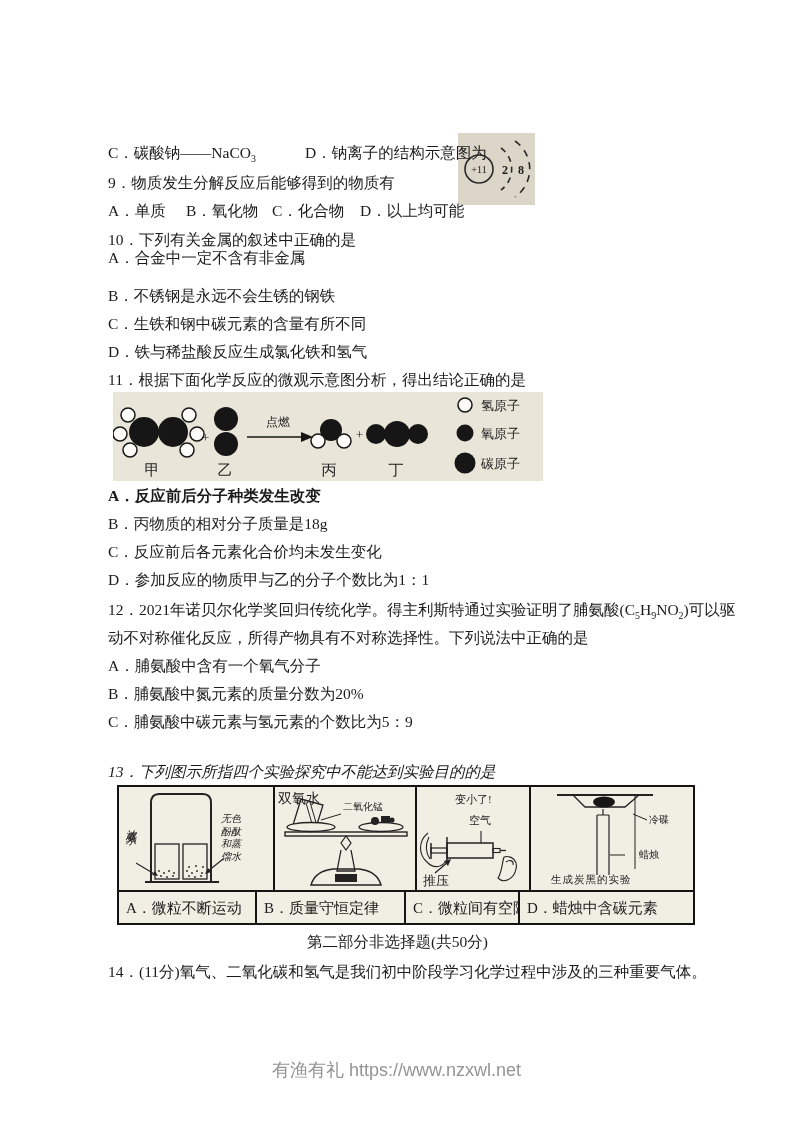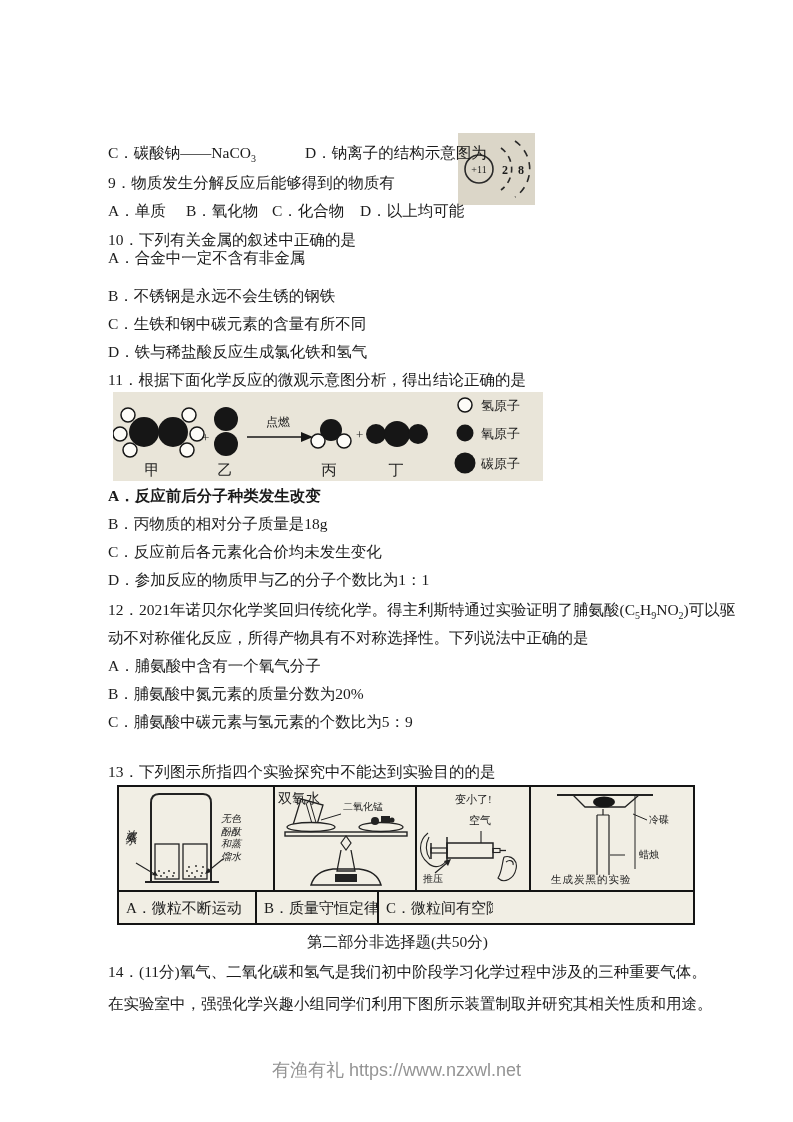--- a/index.html
+++ b/index.html
@@ -126,21 +126,21 @@
   <div class="t" style="left:108px;top:514px;">B．丙物质的相对分子质量是18g</div>
   <div class="t" style="left:108px;top:542px;">C．反应前后各元素化合价均未发生变化</div>
   <div class="t" style="left:108px;top:570px;">D．参加反应的物质甲与乙的分子个数比为1：1</div>
 
   <div class="t" style="left:108px;top:600px;"><span>12．2021年诺贝尔化学奖回归传统化学。得主利斯特通过实验证明了脯氨酸(C</span><sub>5</sub><span>H</span><sub>9</sub><span>NO</span><sub>2</sub><span>)可以驱</span></div>
   <div class="t" style="left:108px;top:628px;">动不对称催化反应，所得产物具有不对称选择性。下列说法中正确的是</div>
   <div class="t" style="left:108px;top:656px;">A．脯氨酸中含有一个氧气分子</div>
   <div class="t" style="left:108px;top:684px;">B．脯氨酸中氮元素的质量分数为20%</div>
   <div class="t" style="left:108px;top:712px;">C．脯氨酸中碳元素与氢元素的个数比为5：9</div>
 
-  <div class="t" style="left:108px;top:762px;">13．下列图示所指四个实验探究中不能达到实验目的的是</div>
+  <div class="t" style="left:108px;top:762px;font-style:italic;">13．下列图示所指四个实验探究中不能达到实验目的的是</div>
 
   <div class="xtable">
     <div class="trow">
 
       <div class="cell" style="width:156px;font-style:italic;">
         <svg width="136" height="103" viewBox="0 0 136 103">
           <path d="M32,95 V16 Q32,7 40,7 H84 Q92,7 92,16 V95" fill="none" stroke="#222" stroke-width="2"></path>
           <line x1="26" y1="95" x2="100" y2="95" stroke="#222" stroke-width="2"></line>
           <rect x="36" y="57" width="24" height="35" fill="none" stroke="#222" stroke-width="1.3"></rect>
           <rect x="64" y="57" width="24" height="35" fill="none" stroke="#222" stroke-width="1.3"></rect>
@@ -203,21 +203,21 @@
           <line x1="14" y1="56" x2="14" y2="72" stroke="#222" stroke-width="1.5"></line>
           <rect x="76" y="61.5" width="7" height="4" fill="none" stroke="#222" stroke-width="1.1"></rect>
           <line x1="83" y1="63.5" x2="89" y2="63.5" stroke="#222" stroke-width="1.3"></line>
           <path d="M11,46 C1,54 1,68 11,76 M11,76 C17,82 25,80 29,74 M12,50 C8,58 9,66 13,72" fill="none" stroke="#222" stroke-width="1.1"></path>
           <path d="M87,70 C95,68 101,74 99,82 C97,92 87,97 81,91 C85,85 85,76 87,70 M89,75 C93,72 97,74 96,78" fill="none" stroke="#222" stroke-width="1.1"></path>
           <line x1="18" y1="86" x2="31" y2="75" stroke="#222" stroke-width="1.2"></line>
           <polygon points="34,72 27,74 31,79" fill="#222"></polygon>
         </svg>
         <div class="ovl" style="left:38px;top:5px;font-size:11px;">变小了!</div>
         <div class="ovl" style="left:52px;top:26px;font-size:11px;">空气</div>
-        <div class="ovl" style="left:6px;top:85px;font-size:10px;">推压</div>
+        <div class="ovl" style="left:6px;top:85px;font-size:13px;">推压</div>
       </div>
 
       <div class="cell" style="width:162px;">
         <svg width="160" height="103" viewBox="0 0 160 103">
           <line x1="26" y1="8" x2="122" y2="8" stroke="#222" stroke-width="2"></line>
           <path d="M42,8 L54,20 H94 L108,8" fill="none" stroke="#222" stroke-width="1.3"></path>
           <ellipse cx="73" cy="15" rx="11" ry="5.5" fill="#161616"></ellipse>
           <line x1="104" y1="8" x2="104" y2="82" stroke="#222" stroke-width="1"></line>
           <line x1="66" y1="28" x2="66" y2="88" stroke="#222" stroke-width="1.2"></line>
           <line x1="78" y1="28" x2="78" y2="88" stroke="#222" stroke-width="1.2"></line>
@@ -227,29 +227,29 @@
           <line x1="94" y1="68" x2="79" y2="68" stroke="#222" stroke-width="1"></line>
         </svg>
         <div class="ovl" style="left:118px;top:26px;font-size:10px;">冷碟</div>
         <div class="ovl" style="left:96px;top:61px;font-size:10px;margin-left:12px;">蜡烛</div>
         <div class="ovl" style="left:20px;top:86px;font-size:10.5px;letter-spacing:1px;">生成炭黑的实验</div>
       </div>
     </div>
 
     <div class="crow">
       <div class="cap" style="width:138px;">A．微粒不断运动</div>
-      <div class="cap" style="width:122px;text-align:center;">B．质量守恒定律</div>
+      <div class="cap" style="width:149px;">B．质量守恒定律</div>
       <div class="cap" style="width:114px;">C．微粒间有空隙</div>
+      <div class="cap" style="width:162px;">D．蜡烛中含碳元素</div>
     </div>
   </div>
 
   <div class="center-line" style="top:932px;">第二部分非选择题(共50分)</div>
 
   <div class="t" style="left:108px;top:962px;">14．(11分)氧气、二氧化碳和氢气是我们初中阶段学习化学过程中涉及的三种重要气体。</div>
-  <div class="t" style="left:108px;top:994px;">在实验室中，强强化学兴趣小组同学们利用下图所示装置制取并研究其相关性质和用途。</div>
 
   <div class="footer">
     <span>有渔有礼</span>
     <span> </span>
     <span>https://www.nzxwl.net</span>
   </div>
 
 </div>
 
 </body></html>

